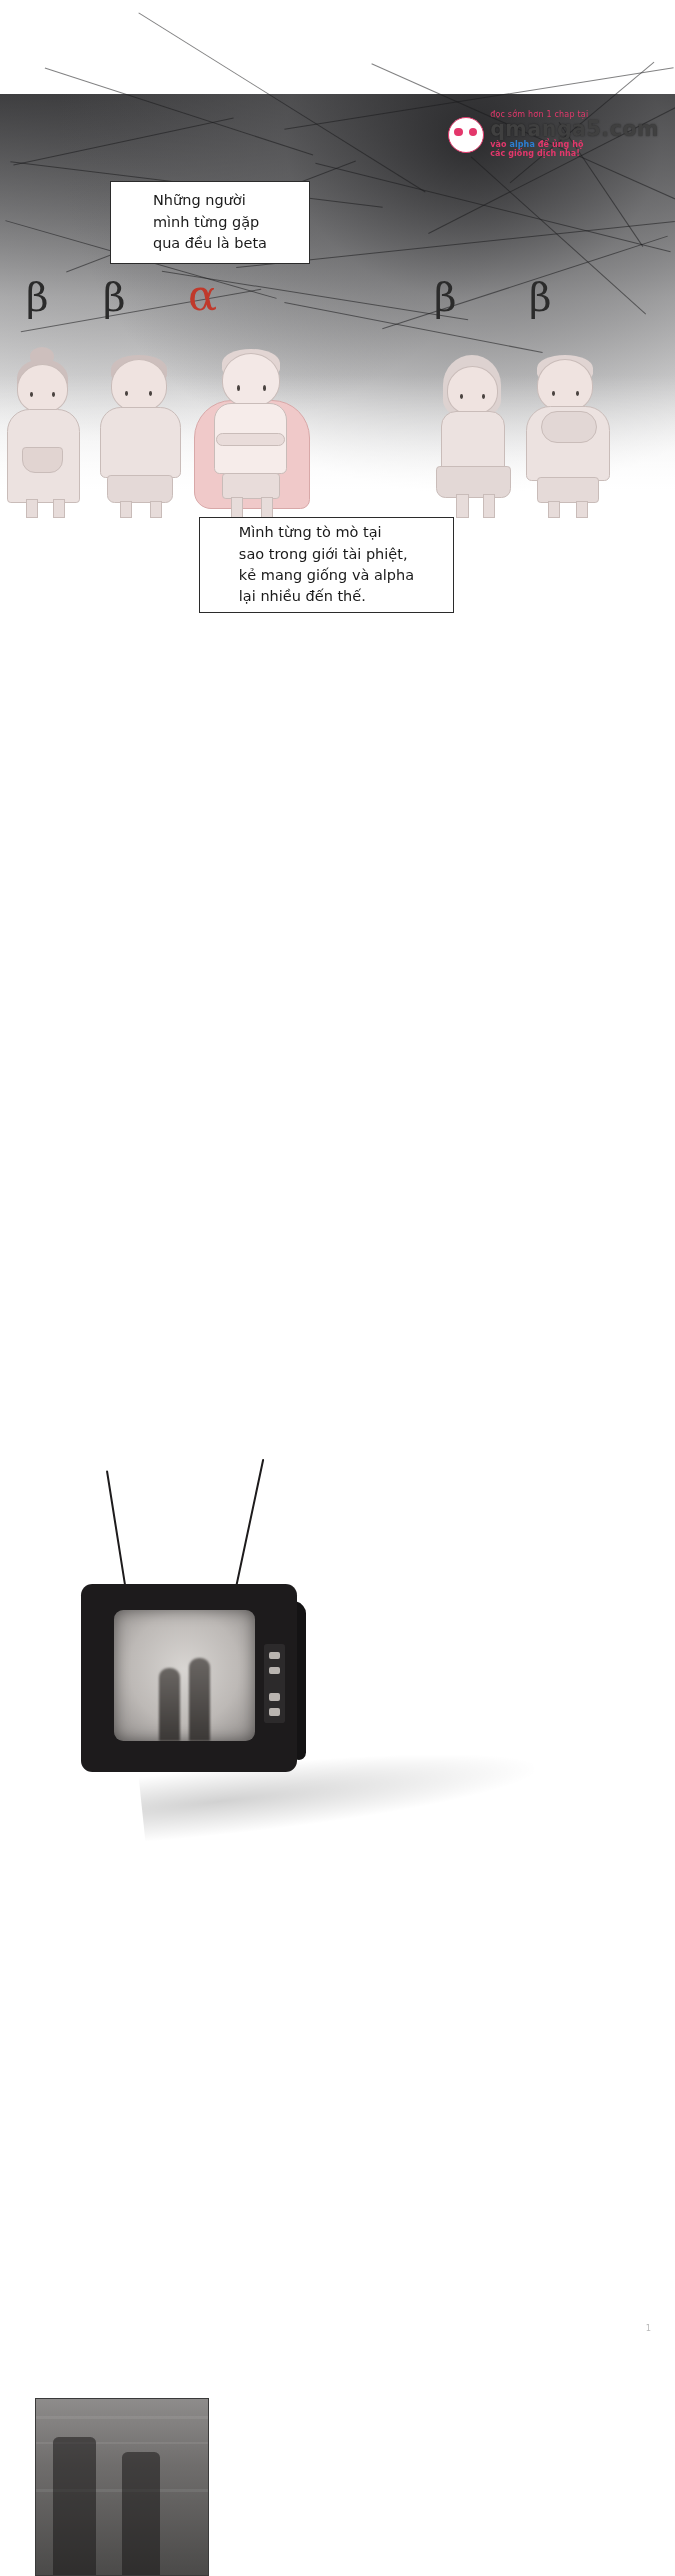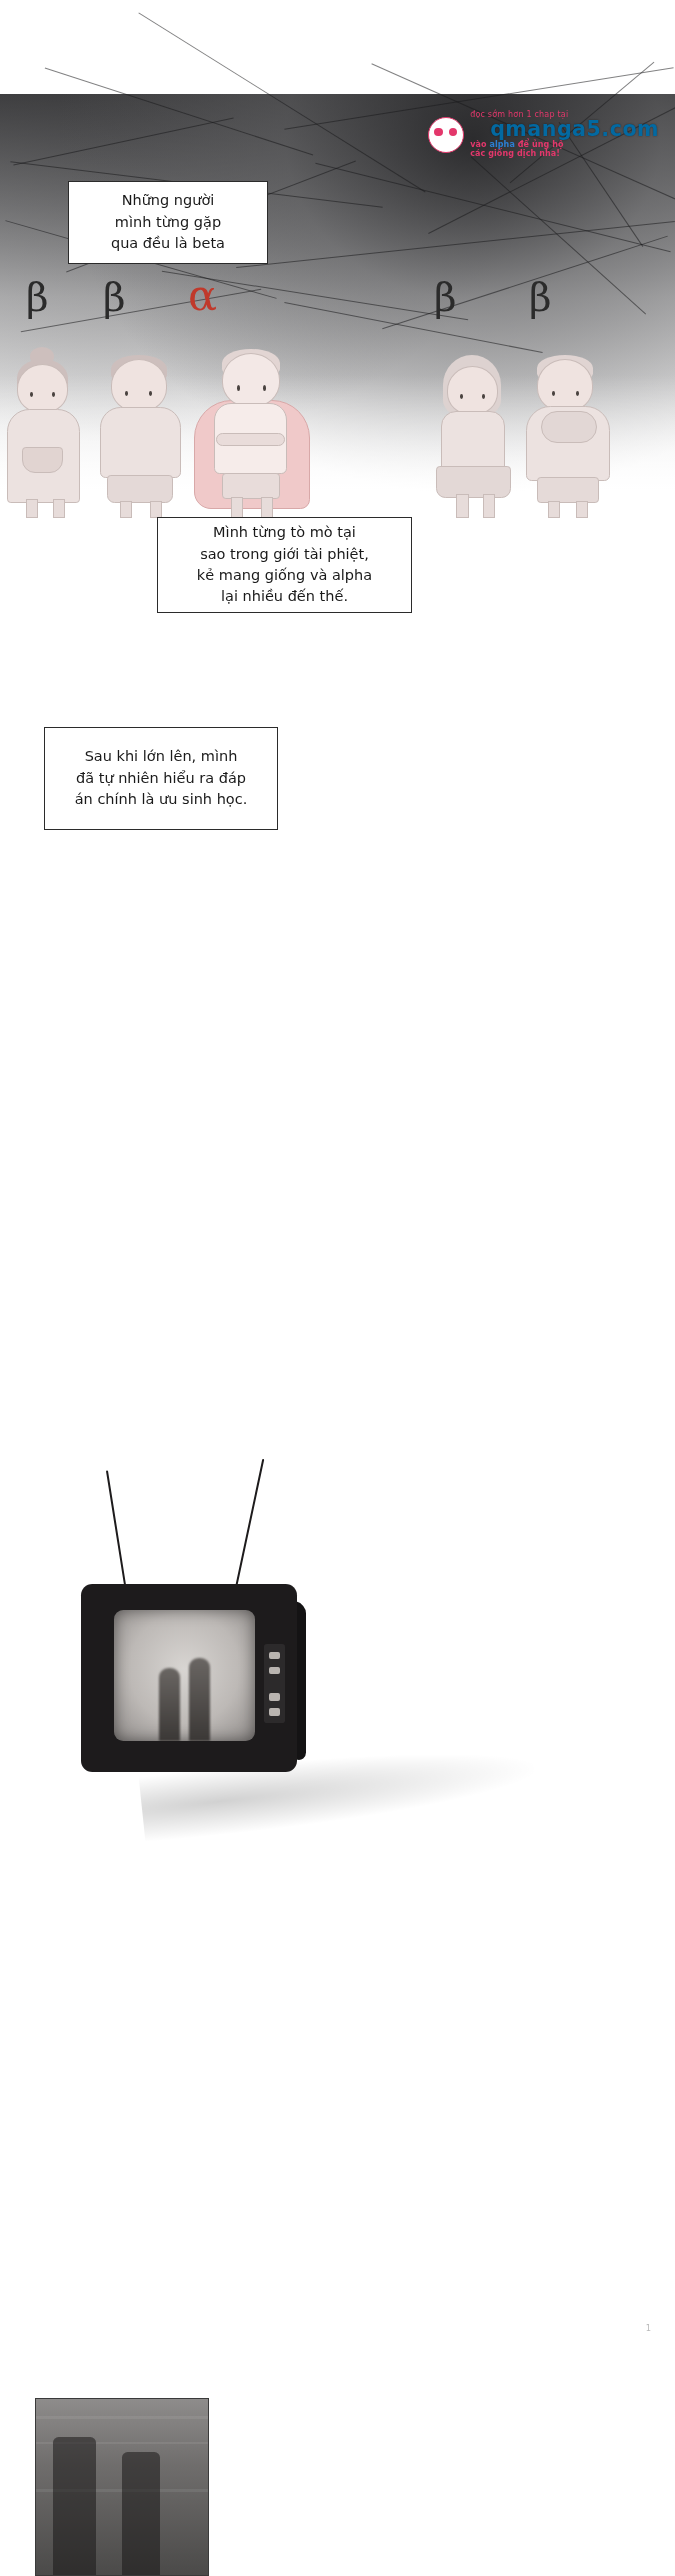--- a/index.html
+++ b/index.html
@@ -74,45 +74,45 @@
   .wm-top {
     font-size: 8px;
     color: #e3376b;
     letter-spacing: 0.2px;
     font-weight: normal;
     text-align: left;
   }
   .wm-main {
     font-size: 20.6px;
     font-weight: bold;
-    color: #0369a1;
+    color: #404040;
     letter-spacing: 0.5px;
     text-shadow: 0 0 1.9px rgba(0,0,0,.5);
-    margin-left: 20px;
   }
   .wm-sub {
     font-size: 8px;
     color: #e3376b;
     font-weight: bold;
     letter-spacing: 0.1px;
   }
   .wm-sub .hl { color: #2b7fd4; }
 
   
   .box {
     position: absolute;
     background: #ffffff;
     border: 1.5px solid #2b2b2b;
     box-sizing: border-box;
     display: flex;
     align-items: center;
     justify-content: center;
-    text-align: center;
+    text-align: left;
     padding: 4px 13px;
     z-index: 30;
+    margin-left: 42px;
   }
   .box p {
     margin: 0;
     font-size: 14.5px;
     line-height: 1.48;
     color: #1a1a1a;
     white-space: pre-line;
     font-family: "DejaVu Sans", sans-serif;
   }
 
@@ -390,25 +390,20 @@
     </div>
   </div>
 
   <div class="box" id="box2">
     <p>Mình từng tò mò tại
 sao trong giới tài phiệt,
 kẻ mang giống và alpha
 lại nhiều đến thế.</p>
   </div>
 
-  <div class="box" id="box3">
-    <p>Sau khi lớn lên, mình
-đã tự nhiên hiểu ra đáp
-án chính là ưu sinh học.</p>
-  </div>
 
   <div class="tv-wrap">
     <div class="antenna" style="left:125px; top:43px; height:122px; transform:rotate(-9deg);"></div>
     <div class="antenna" style="left:233px; top:30px; height:141px; transform:rotate(12deg);"></div>
     <div class="tv-shadow"></div>
     <div class="tv-side"></div>
     <div class="tv-body"></div>
     <div class="tv-screen">
       <div class="tv-fig" style="left:45px; height:73px;"></div>
       <div class="tv-fig" style="left:75px; height:83px;"></div>

